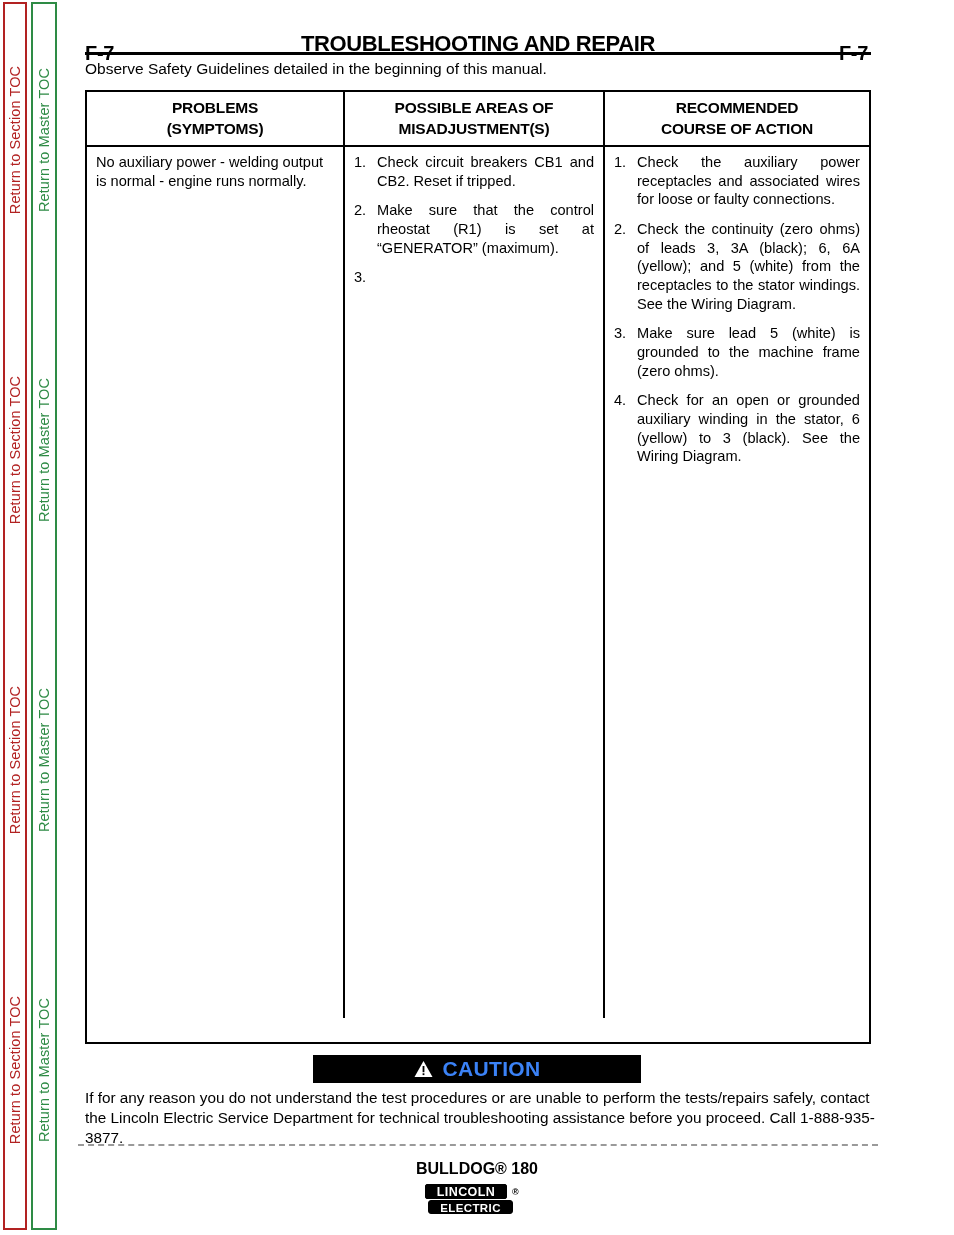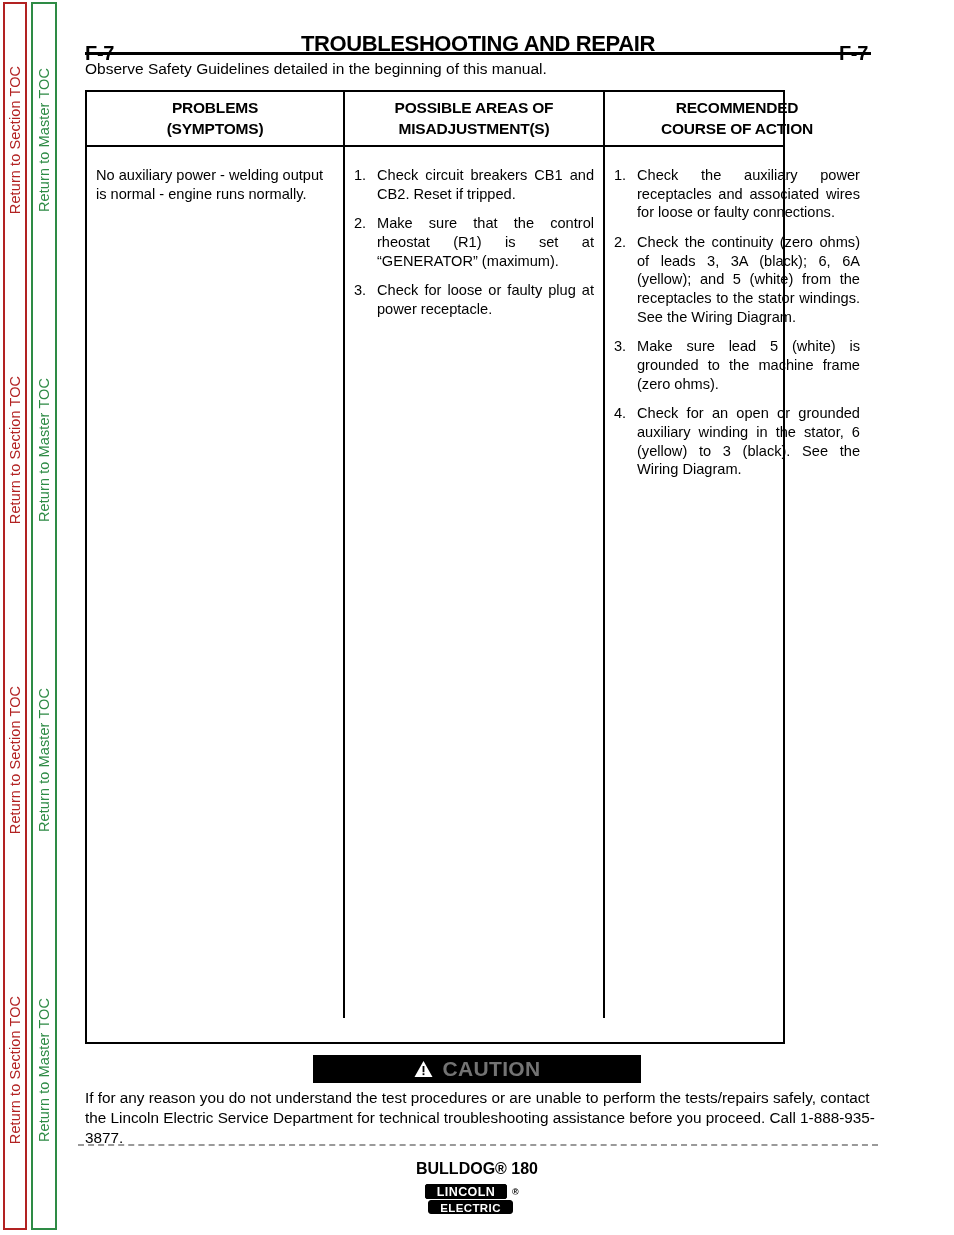--- a/index.html
+++ b/index.html
@@ -107,21 +107,21 @@
     left: 85px;
     top: 60px;
     font-size: 15.5px;
   }
 
   
   #ts-table {
     position: absolute;
     left: 85px;
     top: 90px;
-    width: 700px;
+    width: 786px;
     height: 954px;
     box-sizing: border-box;
     border: 2px solid #000;
     background: #ffffff;
   }
   .ts-head {
     display: flex;
     height: 53px;
     border-bottom: 2px solid #000;
   }
@@ -155,21 +155,21 @@
     letter-spacing: -0.1px;
   }
 
   .ts-body {
     display: flex;
     height: 871px;
   }
   .ts-body-cell {
     flex: 0 0 auto;
     box-sizing: border-box;
-    padding: 19px 9px 0 9px;
+    padding: 6px 9px 0 9px;
   }
   .ts-body-cell.col-1, .ts-body-cell.col-2 { border-right: 2px solid #000; }
 
   .sym-text {
     font-size: 14.6px;
     line-height: 1.28;
   }
 
   ol.num-list {
     margin: 0;
@@ -204,21 +204,21 @@
     align-items: center;
     justify-content: center;
     gap: 10px;
   }
   #caution-bar .tri {
     display: inline-block;
     width: 19px;
     height: 18px;
   }
   #caution-bar .label {
-    color: #737373;
+    color: #3b82f6;
     font-size: 21px;
     font-weight: bold;
     letter-spacing: 0.3px;
   }
   #caution-text {
     position: absolute;
     left: 85px;
     top: 1088px;
     width: 790px;
     font-size: 15.3px;
@@ -350,21 +350,20 @@
         <li>
           <span class="num">1.</span>
           <span>Check circuit breakers CB1 and CB2.  Reset if tripped.</span>
         </li>
         <li>
           <span class="num">2.</span>
           <span>Make sure that the control rheostat (R1) is set at “GENERATOR” (maximum).</span>
         </li>
         <li>
           <span class="num">3.</span>
-          <span>Check for loose or faulty plug at power receptacle.</span>
         </li>
       </ol>
     </div>
 
     <div class="ts-body-cell col-3">
       <ol class="num-list">
         <li>
           <span class="num">1.</span>
           <span>Check the auxiliary power receptacles and associated wires for loose or faulty connections.</span>
         </li>

